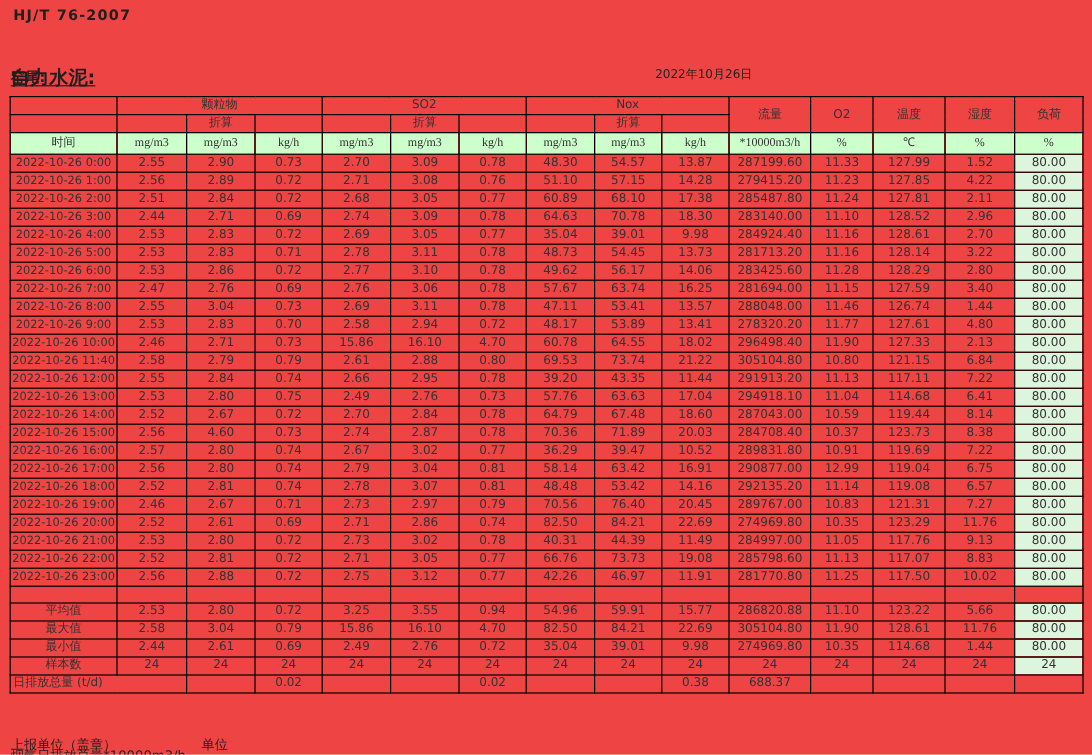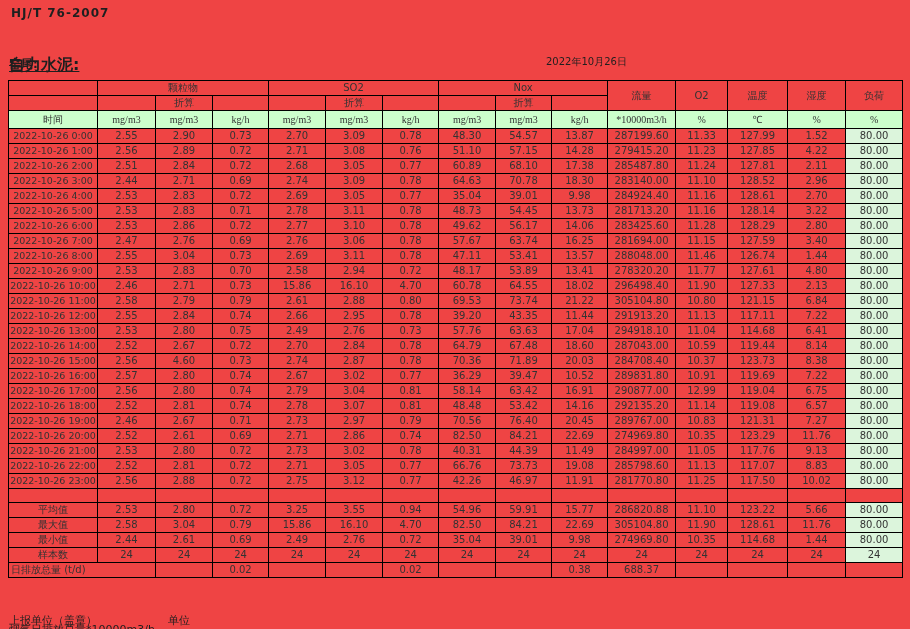--- a/index.html
+++ b/index.html
@@ -276,21 +276,21 @@
           <td>60.78</td>
           <td>64.55</td>
           <td>18.02</td>
           <td>296498.40</td>
           <td>11.90</td>
           <td>127.33</td>
           <td>2.13</td>
           <td class="load-col">80.00</td>
         </tr>
         <tr>
-          <td class="time-cell">2022-10-26 11:00</td>
+          <td class="time-cell">2022-10-26 11:40</td>
           <td>2.58</td>
           <td>2.79</td>
           <td>0.79</td>
           <td>2.61</td>
           <td>2.88</td>
           <td>0.80</td>
           <td>69.53</td>
           <td>73.74</td>
           <td>21.22</td>
           <td>305104.80</td>

